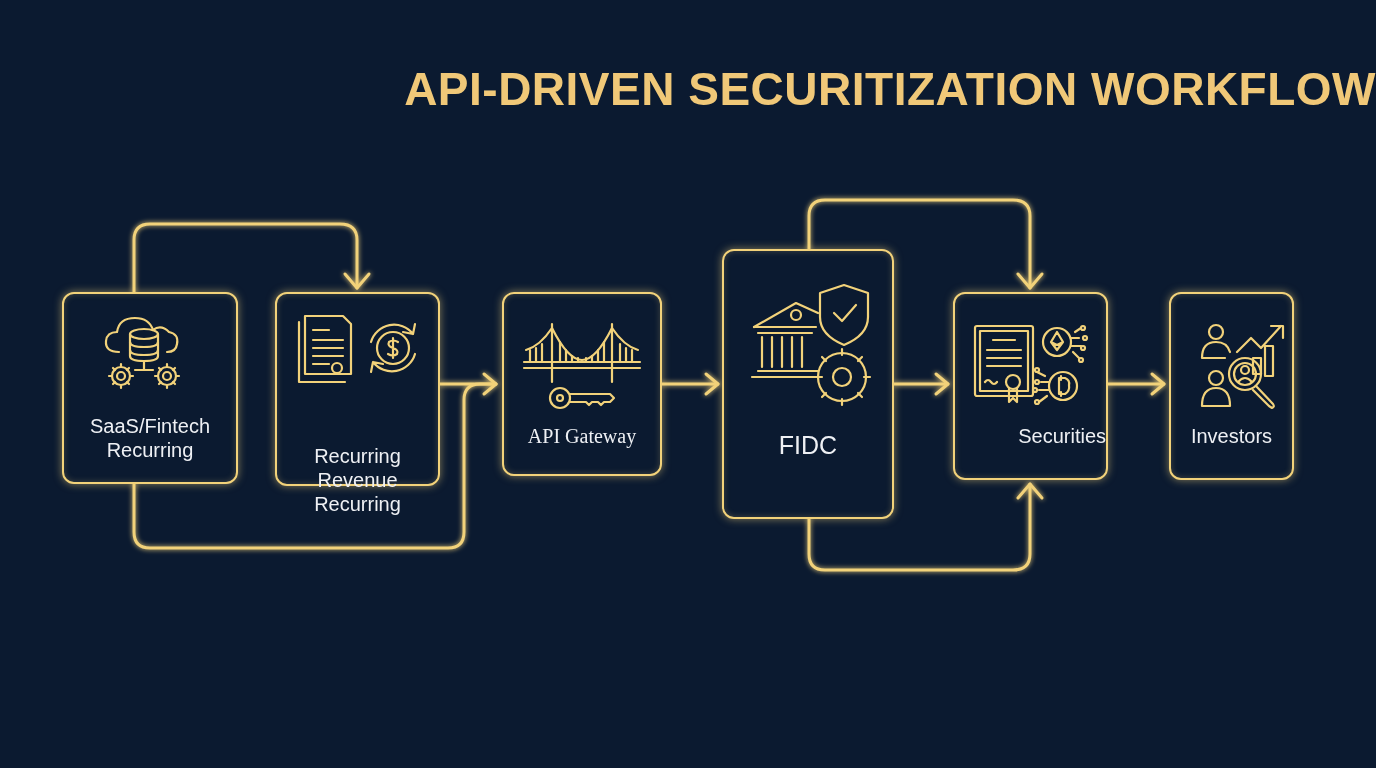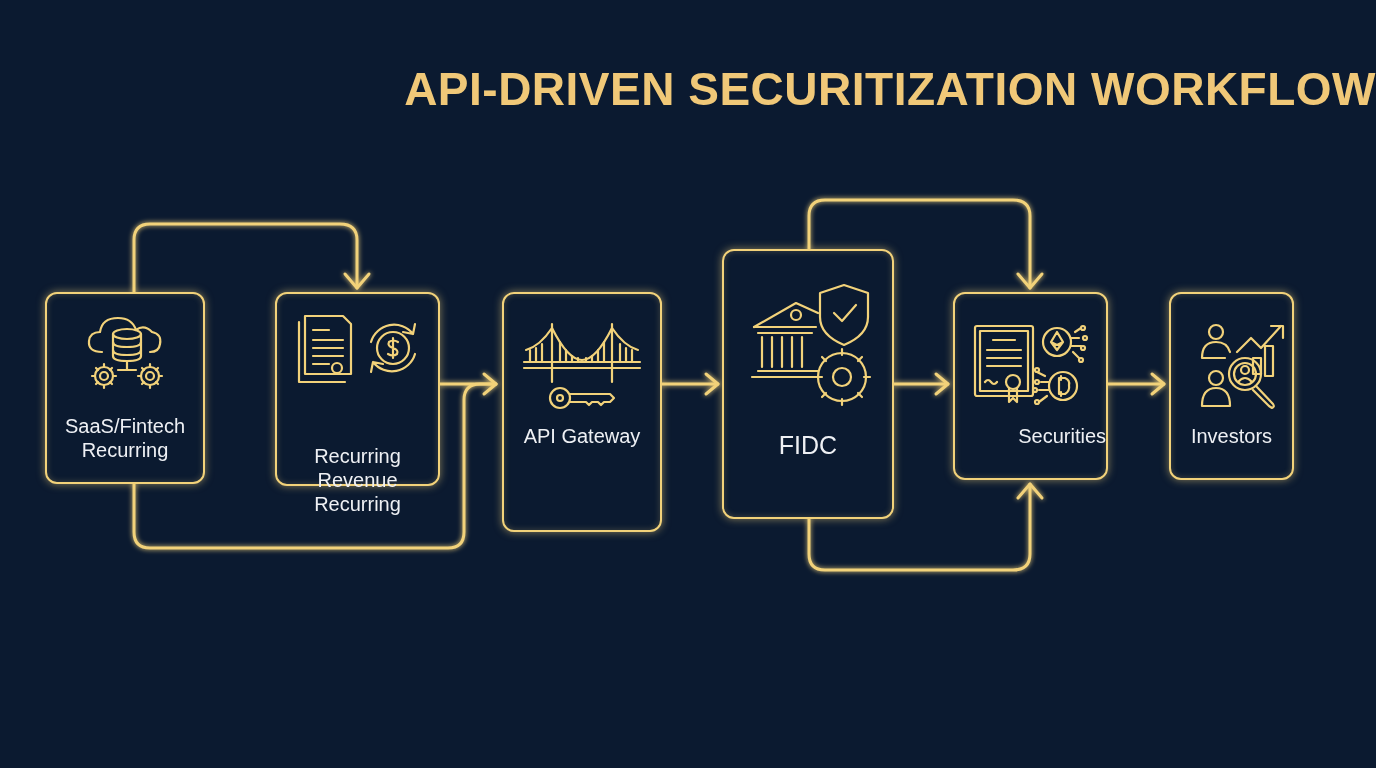--- a/index.html
+++ b/index.html
@@ -46,21 +46,21 @@
     <path d="M1018 274 L1030 288 L1042 274"></path>
 
     <path d="M809 518 V554 Q809 570 825 570 H1013 Q1030 570 1030 554 V484"></path>
     <path d="M1018 498 L1030 484 L1042 498"></path>
 
     <path d="M1108 384 H1164"></path>
     <path d="M1152 374 L1164 384 L1152 394"></path>
   </g>
 </svg>
 
-<div class="box" style="left:45px;top:292px;width:160px;height:192px;">
+<div class="box" style="left:62px;top:292px;width:176px;height:192px;">
   <svg class="icon" style="left:35px;top:14px;" width="90" height="90" viewBox="0 0 90 90" fill="none" stroke="#f2d27a" stroke-width="2.2" stroke-linecap="round" stroke-linejoin="round">
     <path d="M20 44 Q6 44 7 33 Q8 24 18 24 Q20 10 36 10 Q50 10 54 22 Q62 16 70 24 Q80 26 78 36 Q77 44 68 44"></path>
     <ellipse cx="45" cy="26" rx="14" ry="5"></ellipse>
     <path d="M31 26 V48 Q31 53 45 53 Q59 53 59 48 V26"></path>
     <path d="M31 34 Q31 39 45 39 Q59 39 59 34"></path>
     <path d="M31 42 Q31 47 45 47 Q59 47 59 42"></path>
     <path d="M45 53 V62 M36 62 H54"></path>
     <circle cx="22" cy="68" r="9"></circle>
       <circle cx="22" cy="68" r="4"></circle>
     <circle cx="68" cy="68" r="9"></circle>
@@ -85,21 +85,21 @@
     <path d="M76 32 A24 24 0 0 1 118 24 M118 24 L120 14 M118 24 L108 22"></path>
     <path d="M120 44 A24 24 0 0 1 78 52 M78 52 L76 62 M78 52 L88 54"></path>
   </svg>
   <div class="label" style="top:102px;margin-top:48px;">
     <div>Recurring</div>
     <div>Revenue</div>
     <div>Recurring</div>
   </div>
 </div>
 
-<div class="box" style="left:502px;top:292px;width:160px;height:240px;">
+<div class="box" style="left:502px;top:292px;width:160px;height:184px;font-family:Liberation Serif, serif;">
   <svg class="icon" style="left:18px;top:26px;" width="120" height="92" viewBox="0 0 120 92" fill="none" stroke="#f2d27a" stroke-width="2.2" stroke-linecap="round" stroke-linejoin="round">
     <path d="M30 4 V62 M90 4 V62"></path>
     <path d="M4 30 Q18 26 30 8 Q46 40 60 40 Q74 40 90 8 Q102 26 116 30"></path>
     <path d="M2 42 H118 M2 48 H118"></path>
     <path d="M8 30 V42 M14 28 V42 M20 24 V42 M38 22 V42 M44 30 V42 M50 36 V42 M56 38 V42 M64 38 V42 M70 36 V42 M76 30 V42 M82 22 V42 M98 24 V42 M104 28 V42 M110 30 V42"></path>
     <circle cx="38" cy="78" r="10"></circle>
       <circle cx="38" cy="78" r="3"></circle>
     <path d="M48 74 H88 L92 78 L88 82 H82 L79 85 L76 82 H70 L67 85 L64 82 H48"></path>
   </svg>
   <div class="label" style="top:130px;">API Gateway</div>

